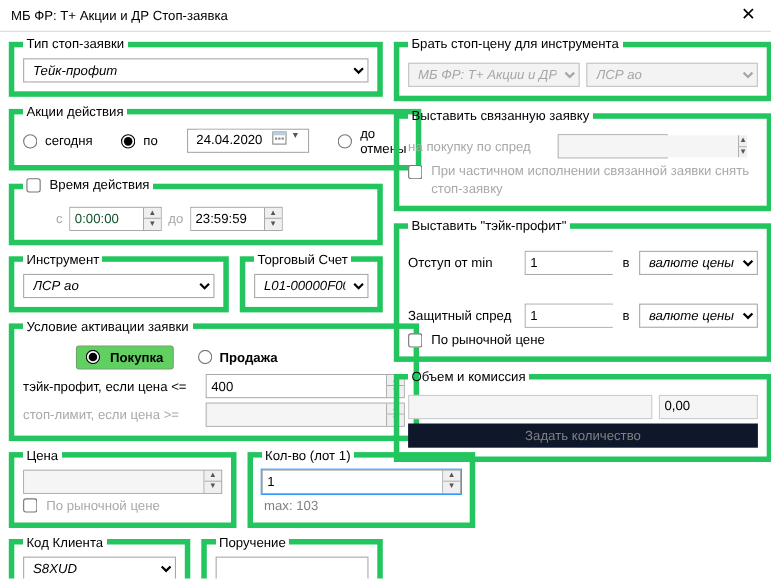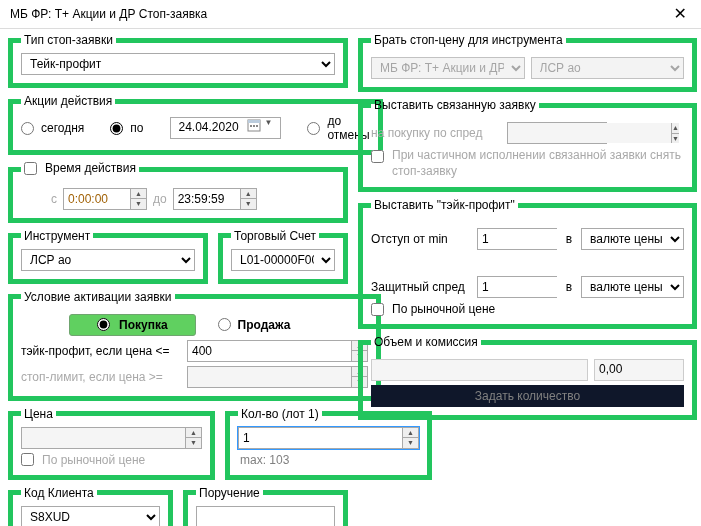--- a/index.html
+++ b/index.html
@@ -44,21 +44,21 @@
     color: #000;
     font-size: 12px;
   }
   select, input[type="text"] {
     font: inherit;
     padding: 2px 4px;
     border: 1px solid #a9a9a9;
     background: #fff;
     height: 22px;
   }
-  select { background: #fff; }
+  select { background: #fff; font-style: italic; }
   .wide-select { width: 100%; height: 22px; }
   .row { display: flex; align-items: center; gap: 6px; margin-top: 4px; }
   .radio-row { display: flex; align-items: center; gap: 26px; }
   input[type="radio"] { margin: 0 3px 0 0; vertical-align: middle; accent-color: #000; }
   input[type="checkbox"] { margin: 0 4px 0 0; vertical-align: middle; }
   label.radio-label, label.chk-label { display: inline-flex; align-items: center; gap: 4px; }
   .date-wrap {
     display: inline-flex;
     align-items: flex-start;
     border: 1px solid #a9a9a9;
@@ -84,21 +84,21 @@
     flex: 1; display: flex; align-items: center; justify-content: center;
     font-size: 7px; color: #555; background: #efefef;
   }
   .spin-btns div:first-child { border-bottom: 1px solid #a9a9a9; }
   .two-col { display: flex; gap: 10px; }
   .two-col fieldset { flex: 1; }
   .buy-btn {
     display: inline-flex; align-items: center; justify-content: center;
     gap: 6px;
     height: 22px;
-    padding: 0 27px;
+    padding: 0 8px;
     border: 1px solid #6fa56f;
     border-radius: 3px;
     background: #60d060;
     font-weight: bold;
   }
   .cond-label { text-align: left; width: 160px; display: inline-block; }
   .dim { color: #a9a9a9; }
   .readonly-field {
     background: #f5f5f5;
     border: 1px solid #a9a9a9;
@@ -189,21 +189,21 @@
     <fieldset>
       <legend>
         <label class="chk-label">
           <input type="checkbox" style="">
             <span>Время действия</span>
         </label>
       </legend>
       <div class="row ghost">
         <span style="width:36px;text-align:right;">с</span>
         <span class="spinner">
-          <input type="text" style="width: 66px; color: #a16207;" value="0:00:00">
+          <input type="text" style="width: 66px; color: #14532d;" value="0:00:00">
           <span class="spin-btns">
               <div>▲</div>
               <div>▼</div>
             </span>
         </span>
         <span>до</span>
         <span class="spinner">
           <input type="text" style="width: 66px; color: rgb(0, 0, 0);" value="23:59:59">
           <span class="spin-btns">
               <div>▲</div>

